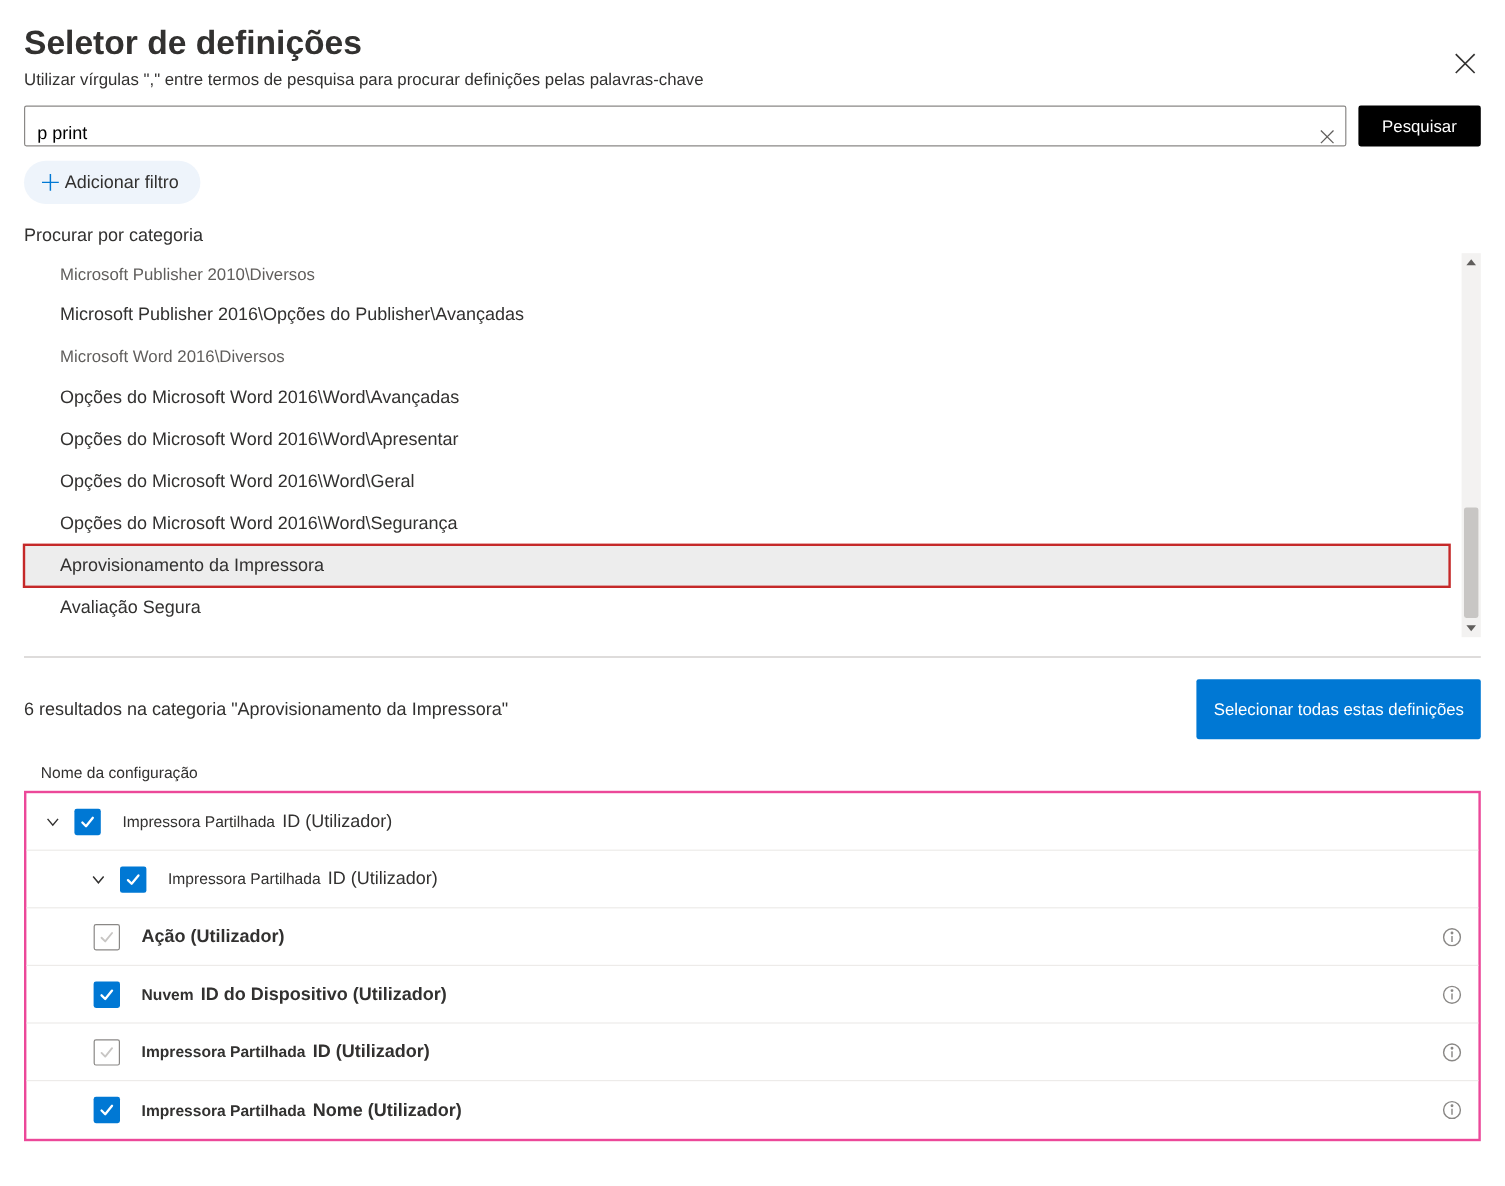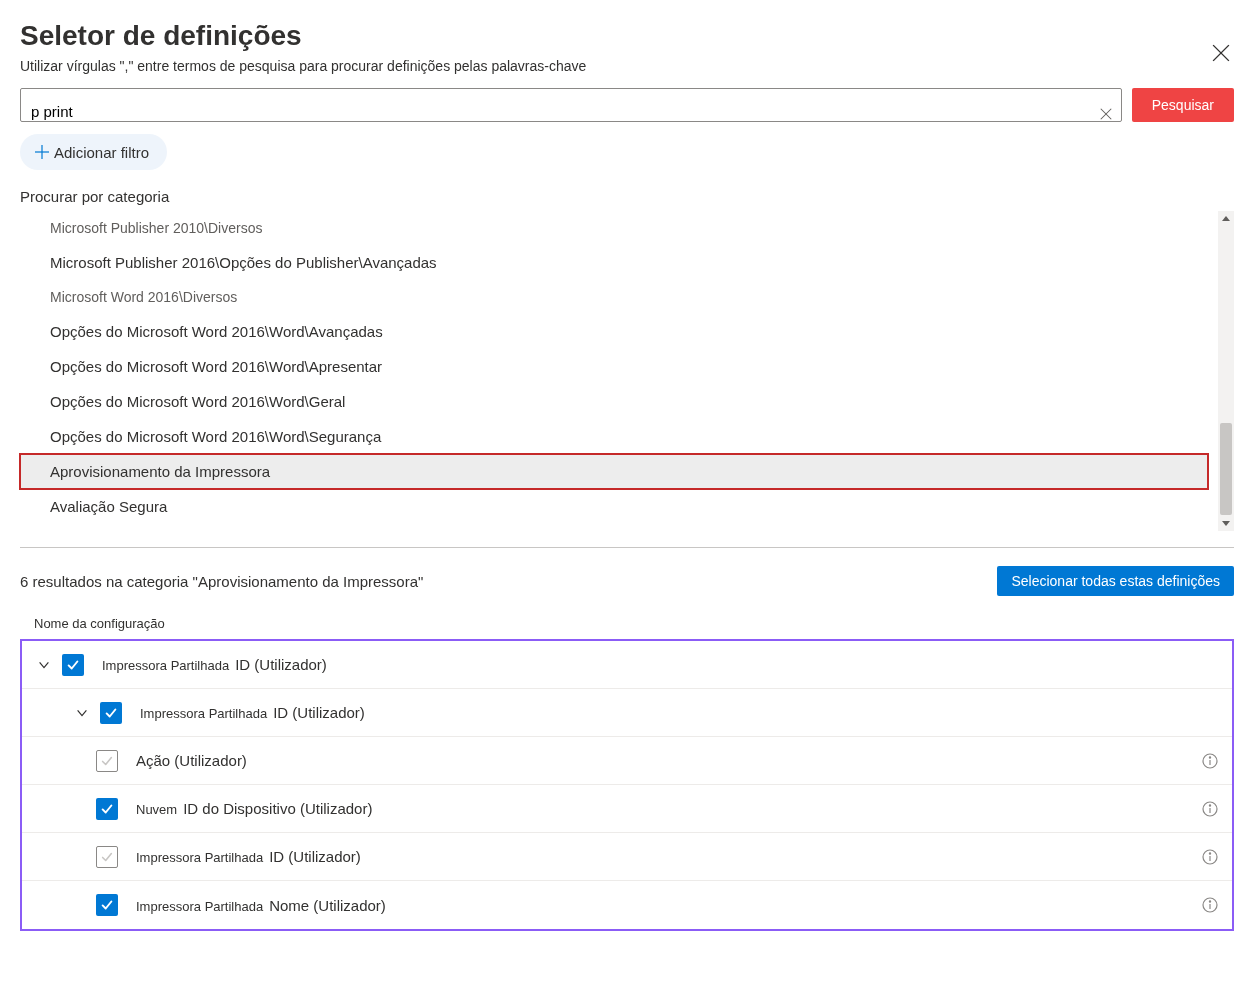--- a/index.html
+++ b/index.html
@@ -58,21 +58,21 @@
   }
   .clear-btn {
     background: none;
     border: none;
     cursor: pointer;
     color: #605e5c;
     padding: 0;
     display: flex;
   }
   .search-btn {
-    background: #ef4444;
+    background: #000000;
     color: #fff;
     border: none;
     padding: 0 20px;
     height: 34px;
     font-size: 14px;
     cursor: pointer;
     border-radius: 2px;
   }
   .add-filter {
     display: inline-flex;
@@ -151,46 +151,46 @@
     display: flex;
     justify-content: space-between;
     align-items: center;
     margin-bottom: 20px;
   }
   .results-text { font-size: 15px; }
   .select-all-btn {
     background: #0078d4;
     color: #fff;
     border: none;
-    padding: 7px 14px;
+    padding: 17px 14px;
     font-size: 14px;
     cursor: pointer;
     border-radius: 2px;
   }
   .config-label {
     font-size: 13px;
     margin-left: 14px;
     margin-bottom: 8px;
   }
   .config-table {
-    border: 2px solid #8b5cf6;
+    border: 2px solid #ec4899;
   }
   .row {
     display: flex;
     align-items: center;
     height: 48px;
     border-bottom: 1px solid #edebe9;
     padding-left: 10px;
     padding-right: 14px;
     position: relative;
   }
   .row:last-child { border-bottom: none; }
   .indent-1 { padding-left: 10px; }
   .indent-2 { padding-left: 48px; }
-  .indent-3 { padding-left: 74px; }
+  .indent-3 { padding-left: 56px; font-weight: bold; }
   .chevron {
     width: 24px;
     display: flex;
     justify-content: center;
     margin-right: 6px;
     color: #323130;
   }
   .chevron svg { width: 14px; height: 14px; }
   .checkbox {
     width: 22px;

